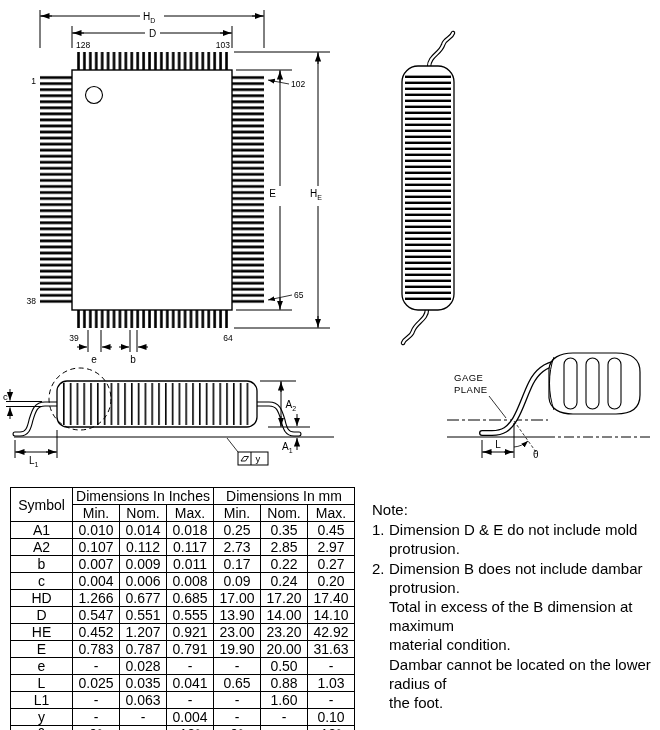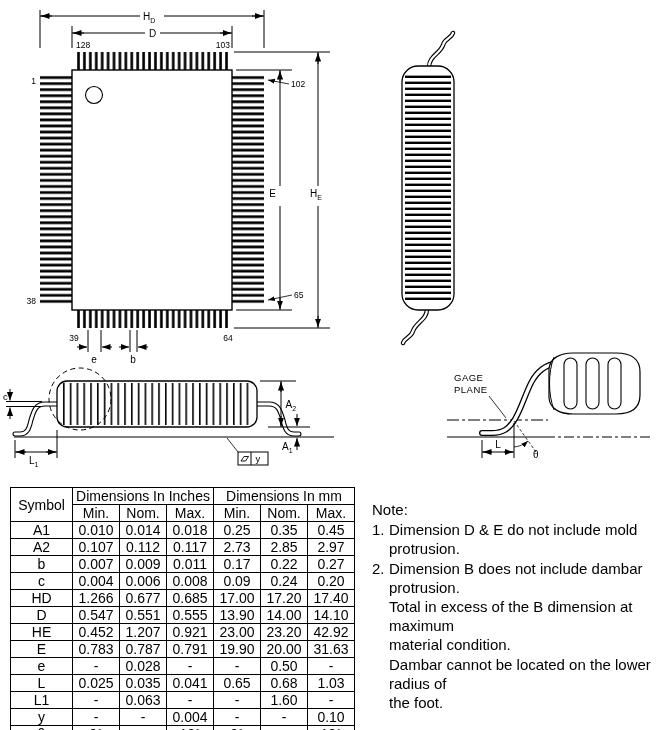--- a/index.html
+++ b/index.html
@@ -315,21 +315,21 @@
         <td>-</td>
         <td>0.50</td>
         <td>-</td>
       </tr>
       <tr>
         <td>L</td>
         <td>0.025</td>
         <td>0.035</td>
         <td>0.041</td>
         <td>0.65</td>
-        <td>0.68</td>
+        <td>0.88</td>
         <td>1.03</td>
       </tr>
       <tr>
         <td>L1</td>
         <td>-</td>
         <td>0.063</td>
         <td>-</td>
         <td>-</td>
         <td>1.60</td>
         <td>-</td>

